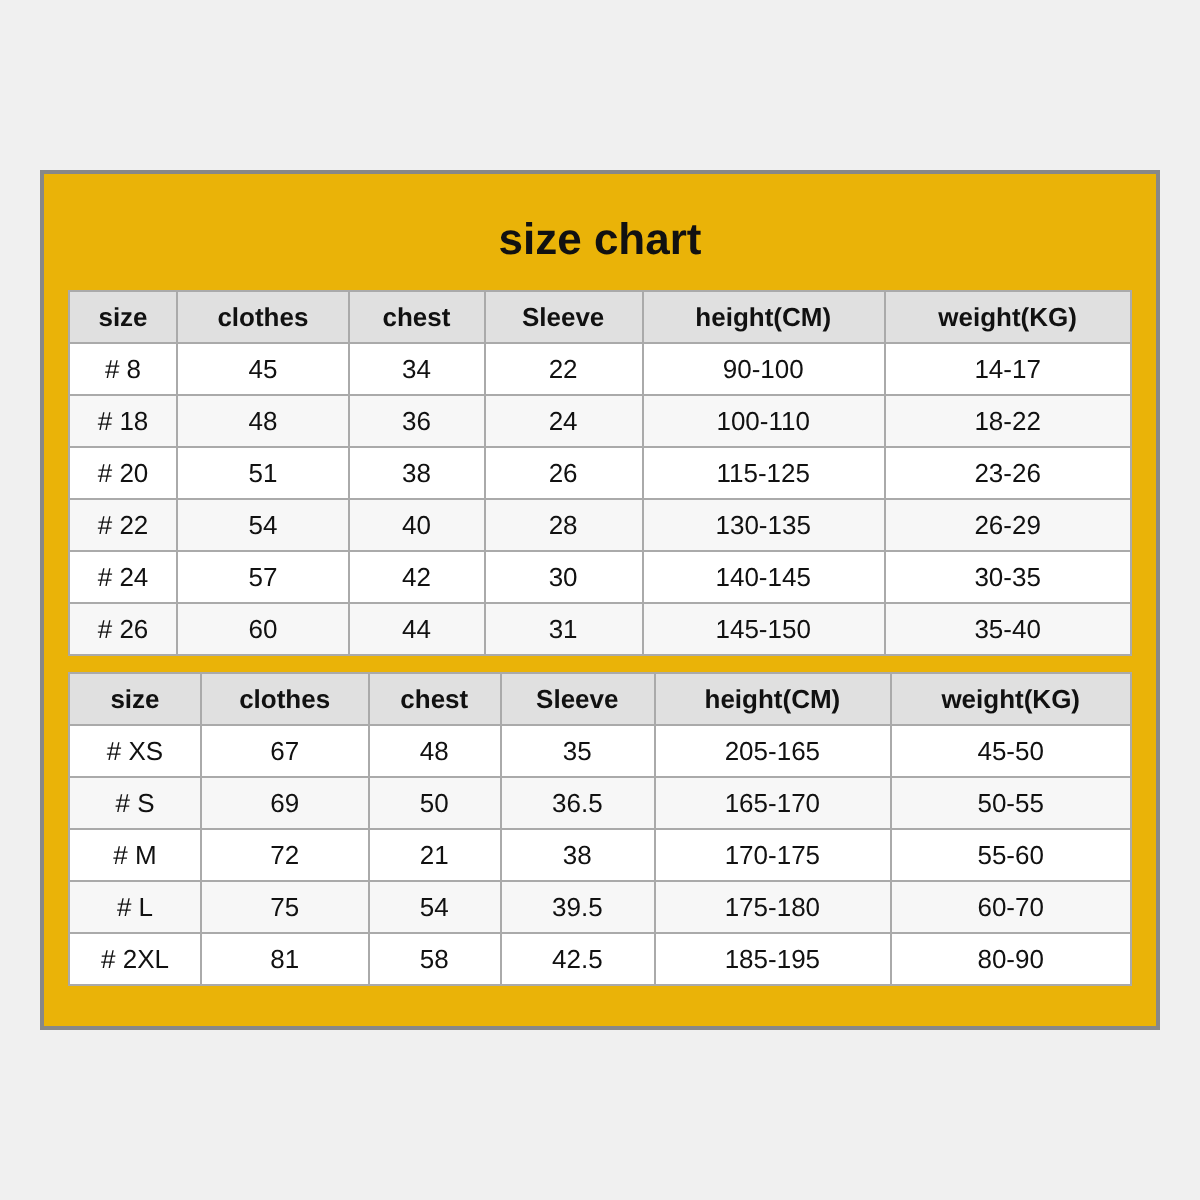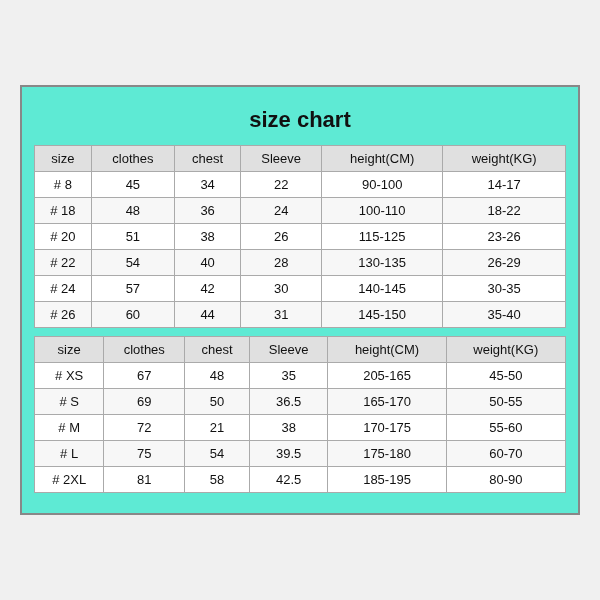--- a/index.html
+++ b/index.html
@@ -12,21 +12,21 @@
       width: 600px;
       height: 600px;
       background: #f0f0f0;
       display: flex;
       align-items: center;
       justify-content: center;
       font-family: Arial, sans-serif;
     }
 
     .chart-wrapper {
-      background: #5eead4;
+      background: #eab308;
       border: 2px solid #888;
       width: 560px;
       padding: 12px;
     }
 
     .chart-title {
       text-align: center;
       font-size: 22px;
       font-weight: bold;
       padding: 8px 0 12px 0;
@@ -41,21 +41,21 @@
 
     thead tr {
       background: #e0e0e0;
     }
 
     th {
       border: 1px solid #aaa;
       padding: 5px 4px;
       text-align: center;
       font-size: 13px;
-      font-weight: normal;
+      font-weight: bold;
       color: #111;
     }
 
     td {
       border: 1px solid #aaa;
       padding: 5px 4px;
       text-align: center;
       font-size: 13px;
       color: #111;
     }

